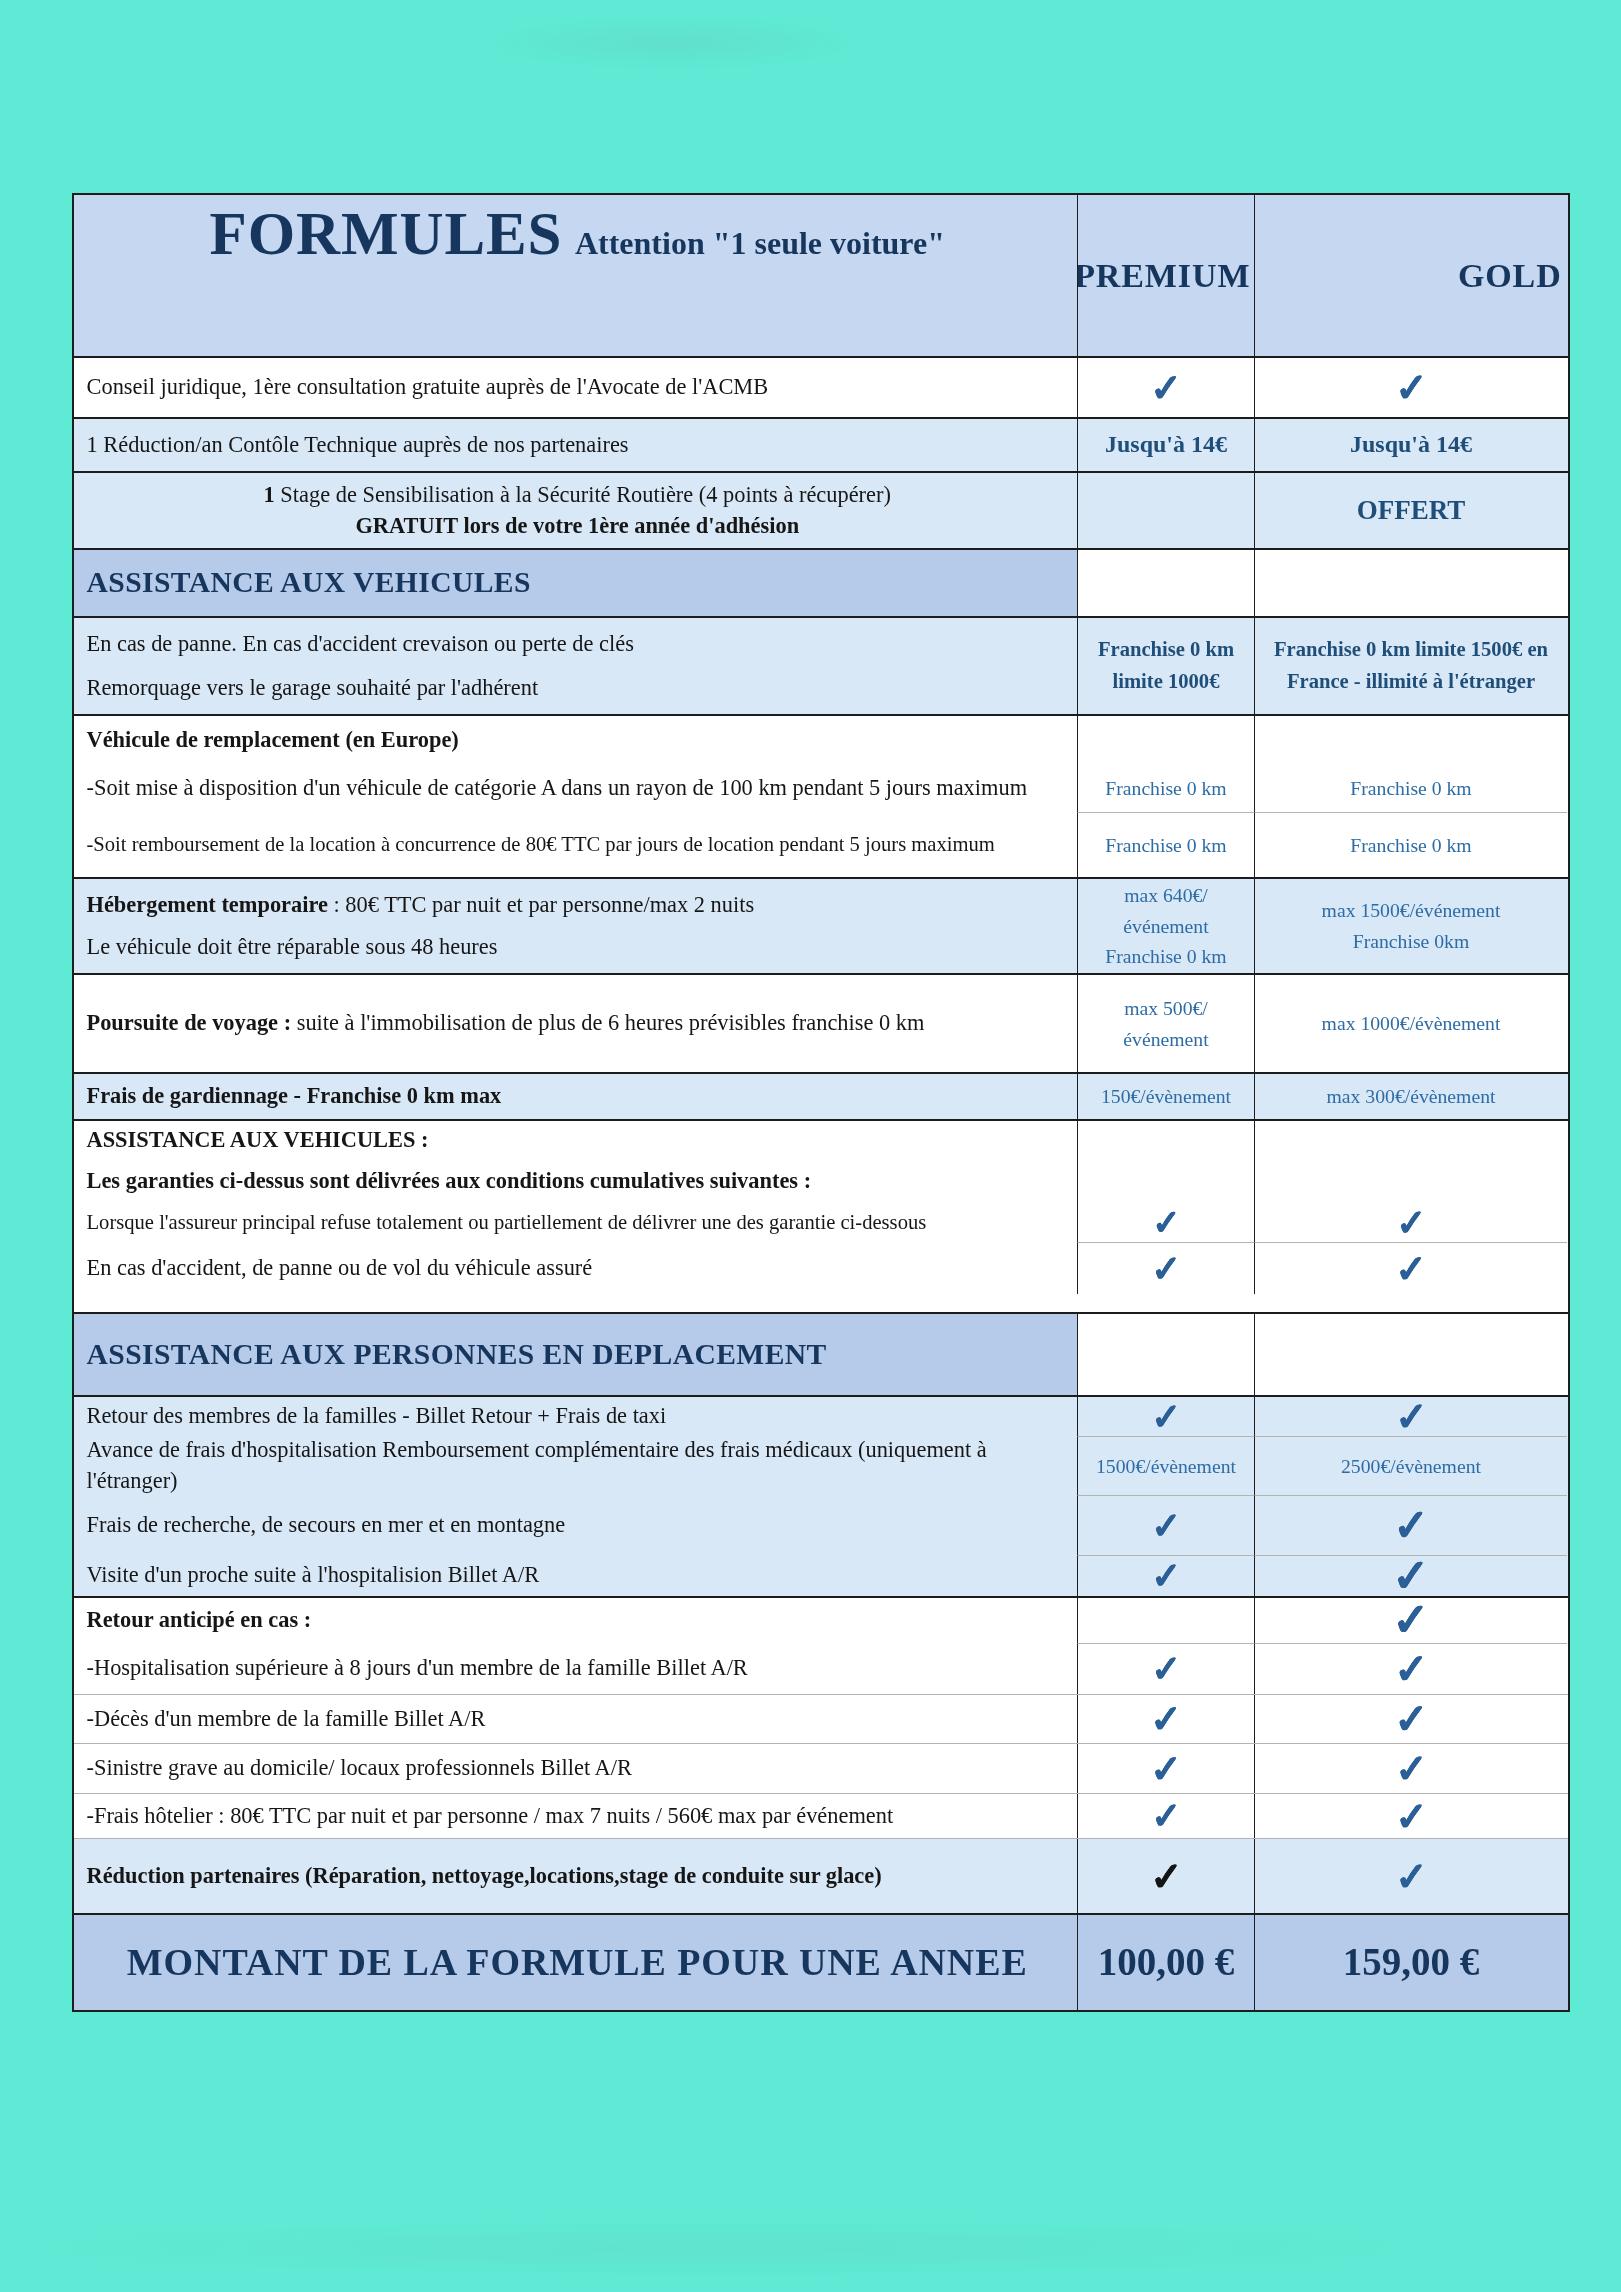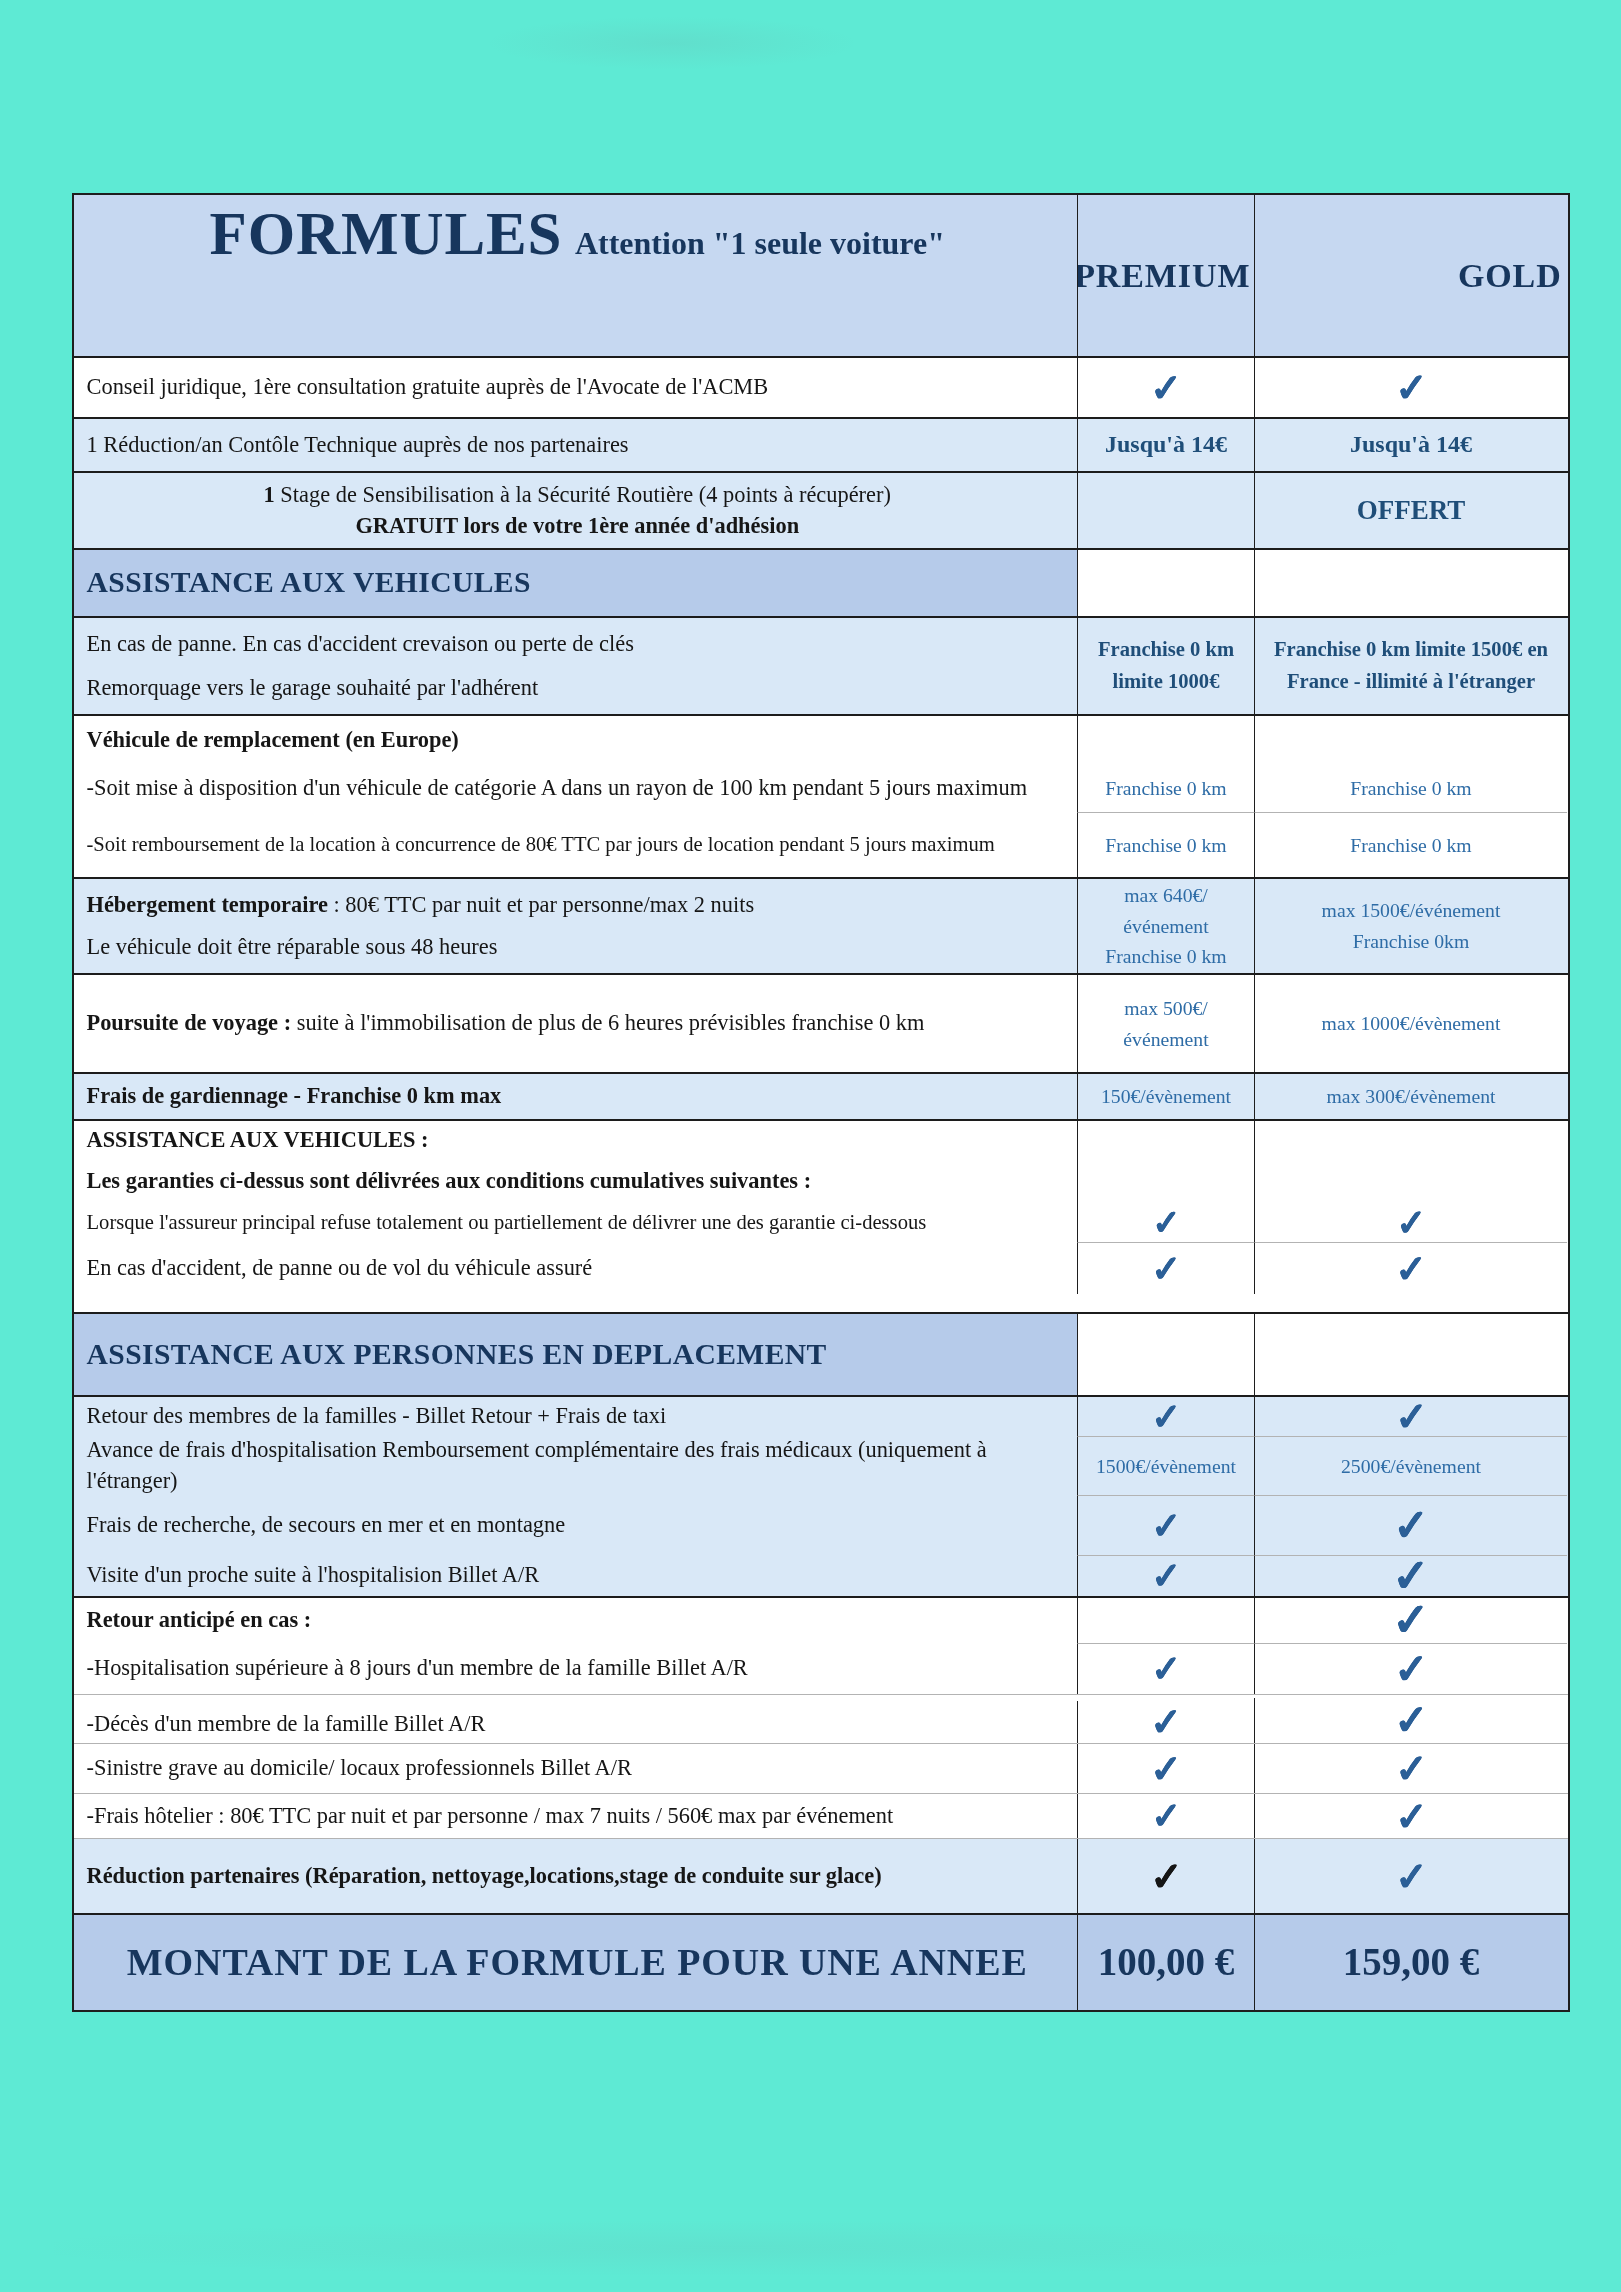--- a/index.html
+++ b/index.html
@@ -296,21 +296,21 @@
           <div class="cell cell-label">
             <div class="lbl-line"><span>-Hospitalisation supérieure à 8 jours d'un membre de la famille Billet A/R</span></div>
           </div>
           <div class="cell cell-premium">
             <span class="check" style="font-size: 36px;">✓</span>
           </div>
           <div class="cell cell-gold">
             <span class="check" style="font-size: 41px;">✓</span>
           </div>
         </div>
-        <div class="row bg-white bt-thin" style="height: 49px; align-items: flex-end;">
+        <div class="row bg-white bt-thin" style="height: 49px;">
           <div class="cell cell-label">
             <div class="lbl-line"><span>-Décès d'un membre de la famille Billet A/R</span></div>
           </div>
           <div class="cell cell-premium">
             <span class="check" style="font-size: 38px;">✓</span>
           </div>
           <div class="cell cell-gold">
             <span class="check" style="font-size: 41px;">✓</span>
           </div>
         </div>

